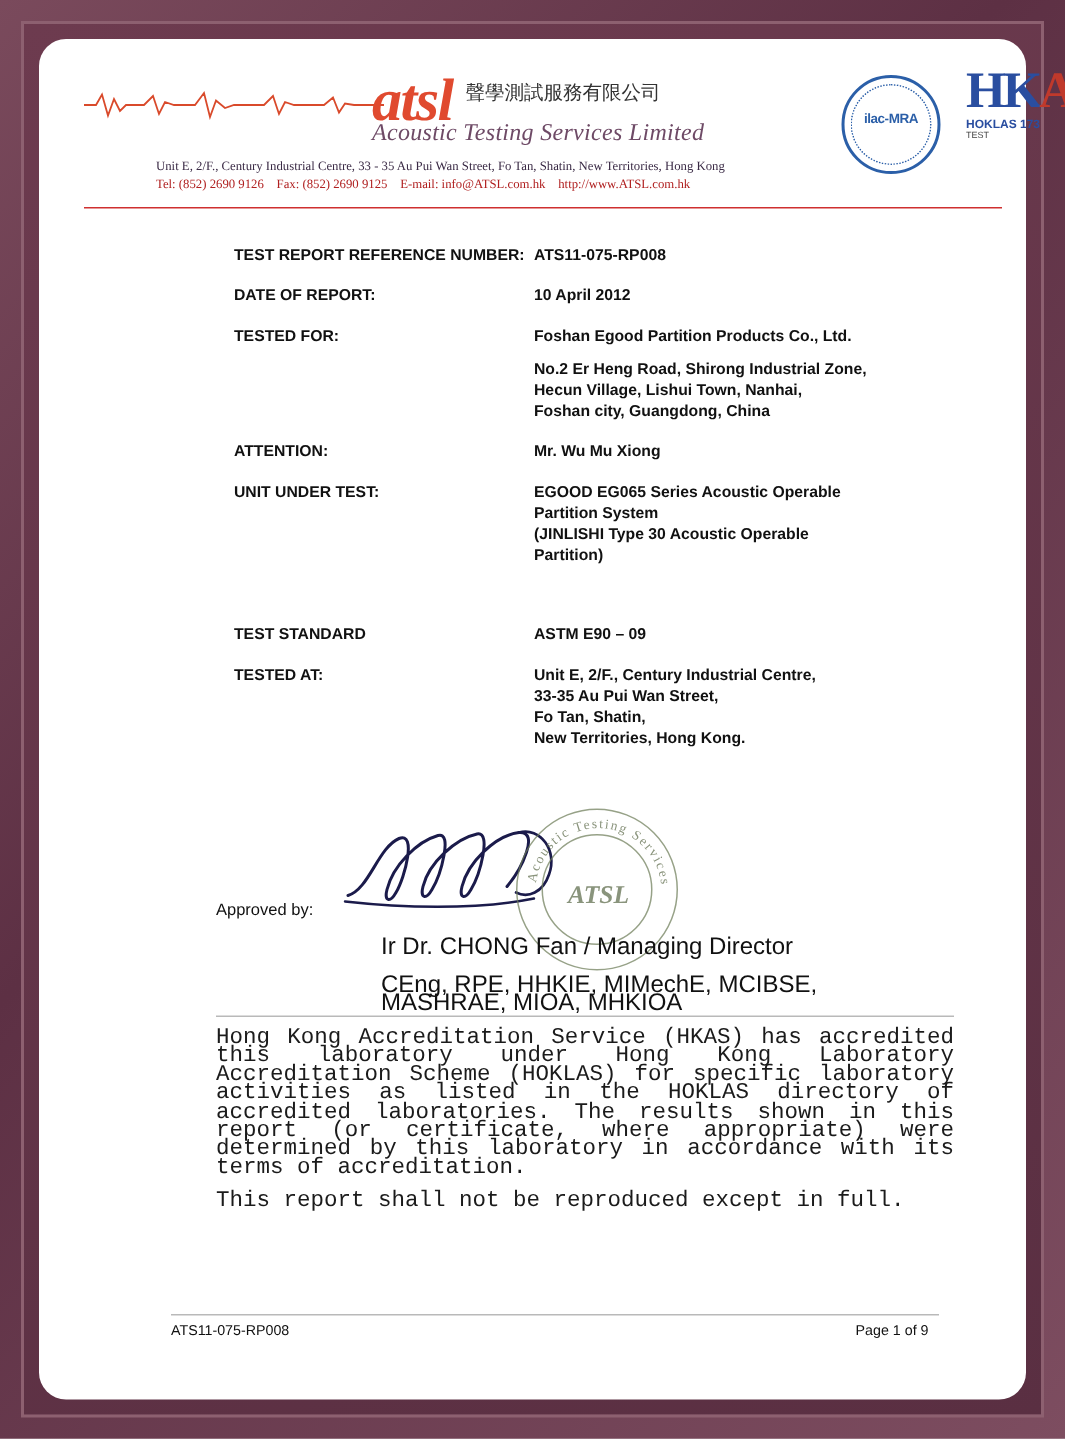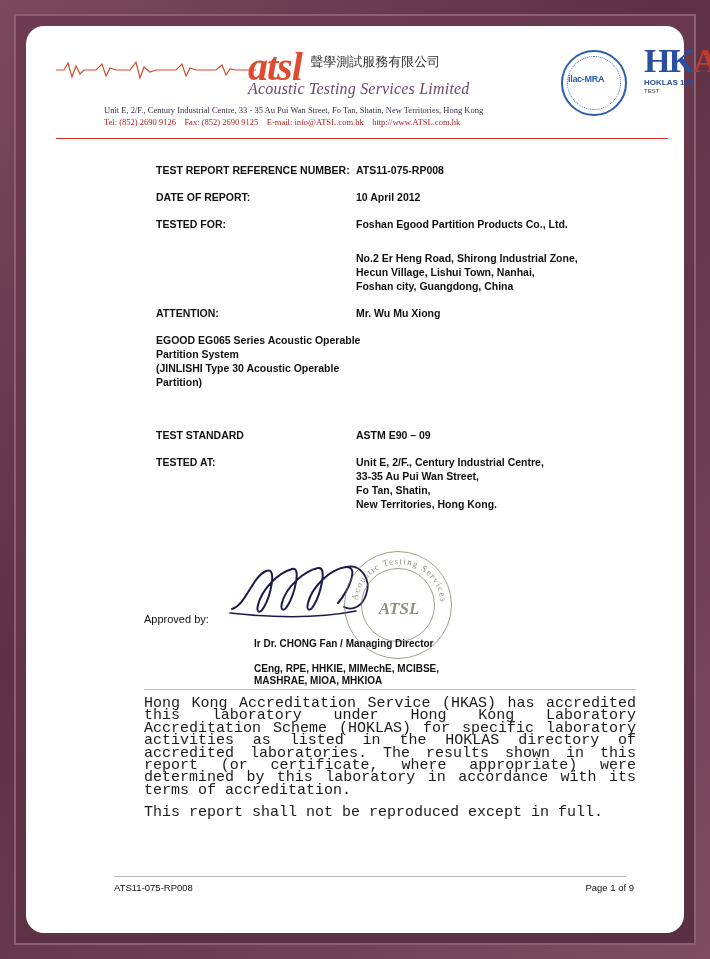--- a/index.html
+++ b/index.html
@@ -92,20 +92,21 @@
     line-height: 12px;
   }
   .addr .red { color: #b02020; }
   .ilac {
     position: absolute;
     left: 505px; top: 8px;
     width: 66px; height: 66px;
     border-radius: 50%;
     border: 2px solid #2b5fa8;
     box-sizing: border-box;
+    text-align: center;
     background: #fff;
   }
   .ilac .ring {
     margin: 4px auto 0;
     width: 54px; height: 54px;
     border-radius: 50%;
     border: 1px dotted #2b5fa8;
     box-sizing: border-box;
     position: relative;
   }
@@ -178,21 +179,21 @@
     font-size: 10.5px;
     font-weight: bold;
     color: #111;
     line-height: 14px;
     white-space: pre-line;
   }
   .row .value.justified {
     text-align: justify;
     text-align-last: left;
   }
-  .row.tight { margin-bottom: 12px; }
+  .row.tight { margin-bottom: 0; }
   .gap-sm { height: 8px; }
   .gap-md { height: 26px; }
 
   
   .sign-block {
     margin-top: 40px;
     margin-left: 88px;
     position: relative;
     height: 120px;
   }
@@ -224,22 +225,22 @@
     box-sizing: border-box;
   }
   .stamp-text {
     position: absolute;
     left: 0; top: 0;
     width: 108px; height: 108px;
   }
   .signer {
     position: absolute;
     left: 110px; top: 74px;
-    font-size: 10px;
-    font-weight: bold;
+    font-size: 16px;
+    font-weight: normal;
     color: #111;
     line-height: 12.5px;
     white-space: pre-line;
   }
 
   
   .note {
     margin-top: 18px;
     margin-left: 88px;
     width: 492px;
@@ -265,21 +266,21 @@
     color: #111;
   }
   .footer .line {
     position: absolute;
     left: 58px; right: 28px;
     top: -6px;
     height: 1px;
     background: #b9b9b9;
   }
   .footer .ref { margin-left: 58px; }
-  .footer .pg { margin-right: 20px; }
+  .footer .pg { margin-right: 35px; }
 </style>
 </head>
 <body>
 
 <div class="page-frame">
   <div class="frame-inner">
     <div class="paper">
 
       <div class="letterhead">
 
@@ -346,20 +347,21 @@
 Hecun Village, Lishui Town, Nanhai,
 Foshan city, Guangdong, China</div>
         </div>
 
         <div class="row">
           <div class="label">ATTENTION:</div>
           <div class="value">Mr. Wu Mu Xiong</div>
         </div>
 
         <div class="row">
+          <div class="label">UNIT UNDER TEST:</div>
           <div class="value justified">EGOOD  EG065  Series  Acoustic  Operable
 Partition System
 (JINLISHI    Type    30    Acoustic    Operable
 Partition)</div>
         </div>
 
         <div class="gap-md"></div>
 
         <div class="row">
           <div class="label">TEST STANDARD</div>

